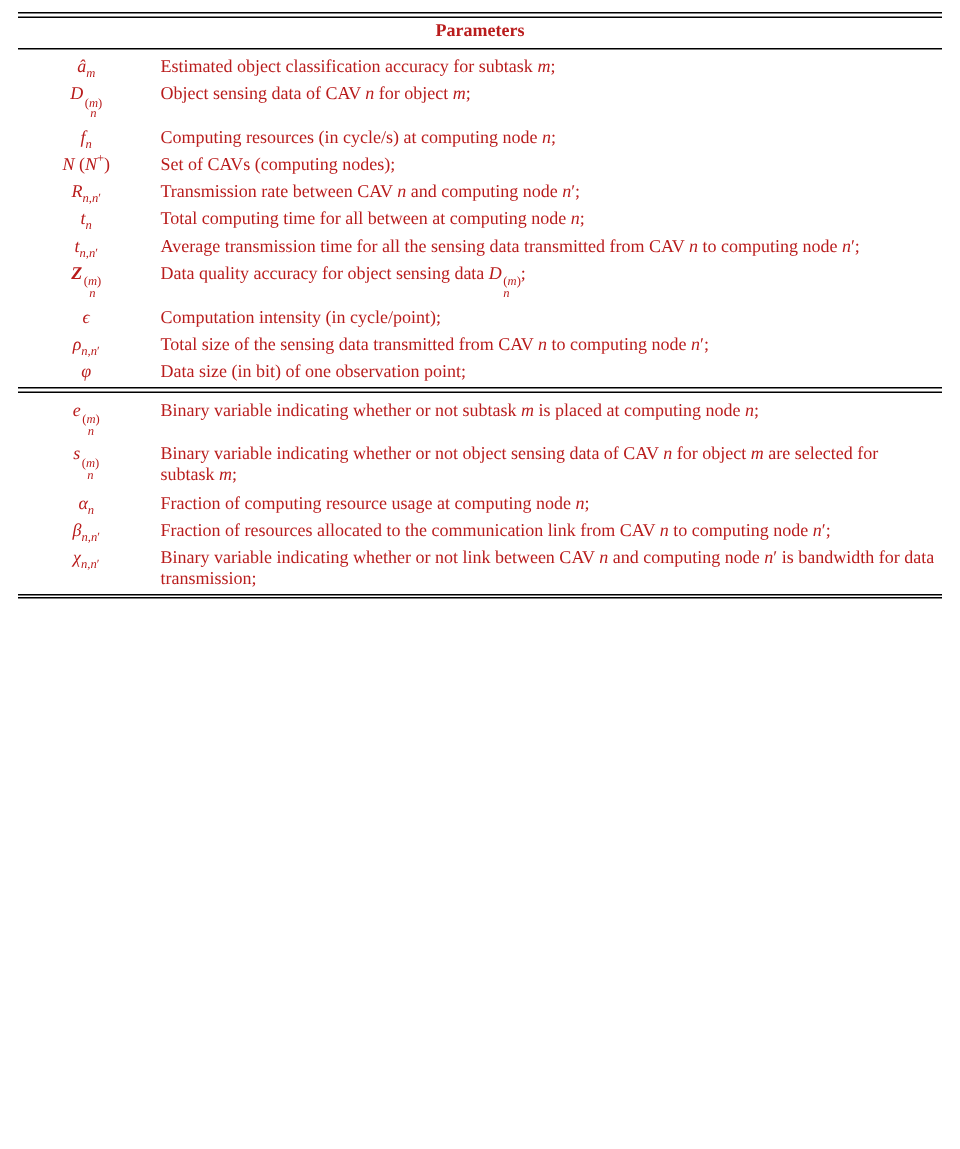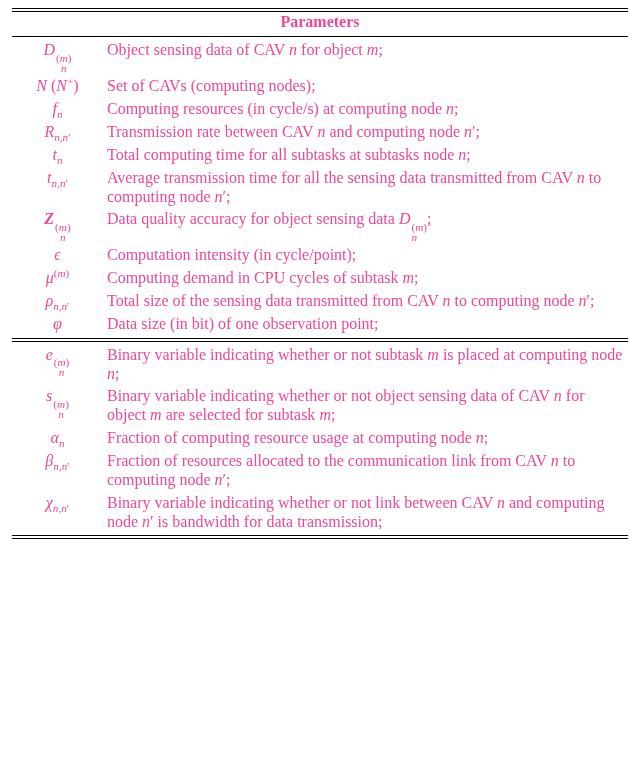--- a/index.html
+++ b/index.html
@@ -3,22 +3,22 @@
 <meta charset="utf-8">
 <style>
   html, body {
     margin: 0;
     padding: 0;
     background: #fff;
   }
   .page {
     width: 640px;
     font-family: "Nimbus Roman", "Times New Roman", Times, serif;
-    font-size: 16px;
-    color: #ec4899;
+    font-size: 12px;
+    color: #b91c1c;
     line-height: 1.18;
     padding: 8px 12px 12px 12px;
     box-sizing: border-box;
   }
   .rule-thick {
     border-top: 1.4px solid #000;
     height: 0;
   }
   .rule-thin {
     border-top: 0.9px solid #000;
@@ -70,64 +70,72 @@
   <div class="rule-thick dbl-top"></div>
   <div class="rule-thin  dbl-gap"></div>
 
   <div class="section-title">Parameters</div>
 
   <div class="rule-thin hdr"></div>
 
   <table class="nt">
 
     <tbody>
+        <tr>
+      <td class="sym">
+        <span class="mi">â</span><sub><span class="mi">m</span></sub>
+      </td>
+      <td class="desc">
+        <span>Estimated object classification accuracy for subtask </span><span class="mi">m</span>;
+      </td>
+    </tr>
 
     <tr>
       <td class="sym">
         <span class="cal">D</span><span class="supsub">
               <span>(<span class="mi">m</span>)</span>
               <span><span class="mi">n</span></span>
             </span>
       </td>
       <td class="desc">
         <span>Object sensing data of CAV </span><span class="mi">n</span><span> for object </span><span class="mi">m</span>;
       </td>
     </tr>
 
     <tr>
       <td class="sym">
+        <span class="mi">f</span><sub><span class="mi">n</span></sub>
+      </td>
+      <td class="desc">
+        <span>Computing resources (in cycle/s) at computing node </span><span class="mi">n</span>;
+      </td>
+    </tr>
+
+    <tr>
+      <td class="sym">
         <span class="cal">N</span>&nbsp;(<span class="cal">N</span><sup>+</sup>)
       </td>
       <td class="desc">Set of CAVs (computing nodes);</td>
     </tr>
 
     <tr>
       <td class="sym">
-        <span class="mi">f</span><sub><span class="mi">n</span></sub>
-      </td>
-      <td class="desc">
-        <span>Computing resources (in cycle/s) at computing node </span><span class="mi">n</span>;
-      </td>
-    </tr>
-
-    <tr>
-      <td class="sym">
         <span class="mi">R</span><sub><span class="mi">n</span>,<span class="mi">n</span>′</sub>
       </td>
       <td class="desc">
         <span>Transmission rate between CAV </span><span class="mi">n</span><span> and computing node </span><span class="mi">n</span>′;
       </td>
     </tr>
 
     <tr>
       <td class="sym">
         <span class="mi">t</span><sub><span class="mi">n</span></sub>
       </td>
       <td class="desc">
-        <span>Total computing time for all subtasks at subtasks node </span><span class="mi">n</span>;
+        <span>Total computing time for all between at computing node </span><span class="mi">n</span>;
       </td>
     </tr>
 
     <tr>
       <td class="sym">
         <span class="mi">t</span><sub><span class="mi">n</span>,<span class="mi">n</span>′</sub>
       </td>
       <td class="desc">
         <span>Average transmission time for all the sensing data transmitted from CAV </span><span class="mi">n</span><span> to computing node </span><span class="mi">n</span>′;
       </td>
@@ -146,28 +154,20 @@
               <span><span class="mi">n</span></span>
             </span>;
       </td>
     </tr>
 
     <tr>
       <td class="sym"><span class="mi">ϵ</span></td>
       <td class="desc">Computation intensity (in cycle/point);</td>
     </tr>
 
-    <tr>
-      <td class="sym">
-        <span class="mi">μ</span><sup>(<span class="mi">m</span>)</sup>
-      </td>
-      <td class="desc">
-        <span>Computing demand in CPU cycles of subtask </span><span class="mi">m</span>;
-      </td>
-    </tr>
 
     <tr>
       <td class="sym">
         <span class="mi">ρ</span><sub><span class="mi">n</span>,<span class="mi">n</span>′</sub>
       </td>
       <td class="desc">
         <span>Total size of the sensing data transmitted from CAV </span><span class="mi">n</span><span> to computing node </span><span class="mi">n</span>′;
       </td>
     </tr>
 

